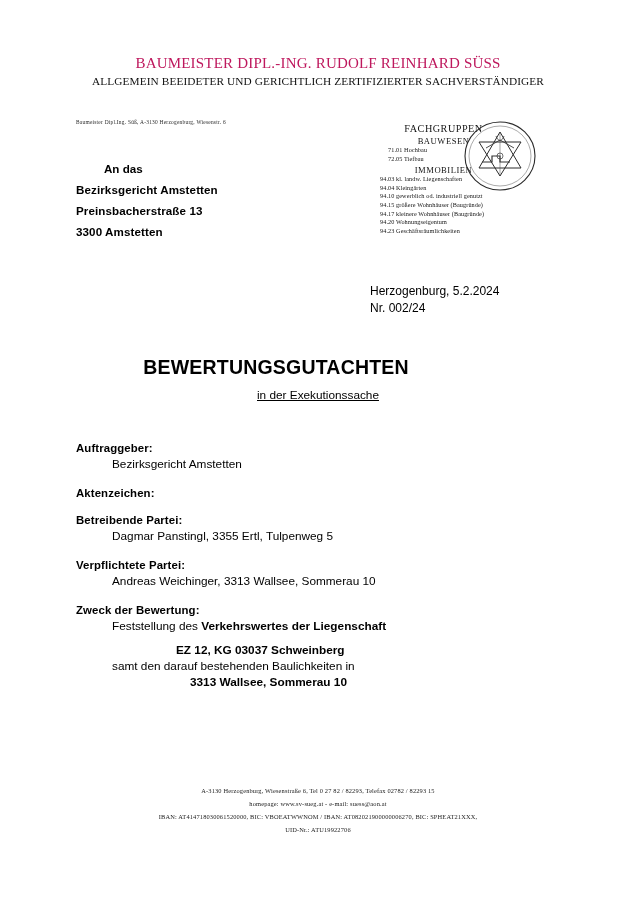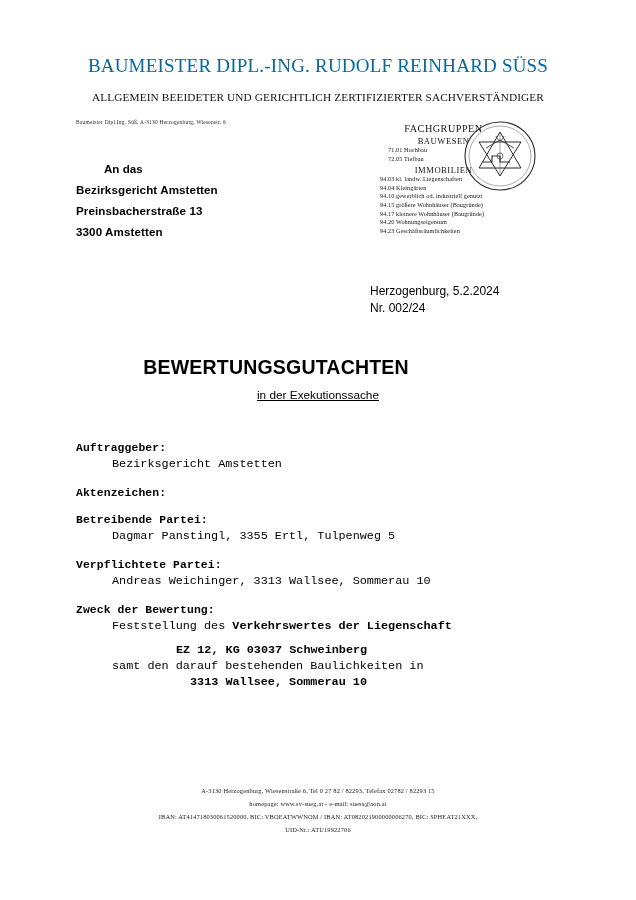--- a/index.html
+++ b/index.html
@@ -22,28 +22,28 @@
   
   .letterhead {
     position: absolute;
     left: 0;
     top: 55px;
     width: 636px;
     text-align: center;
     font-family: "Liberation Serif", serif;
   }
   .lh-name {
-    font-size: 19px;
+    font-size: 15px;
     letter-spacing: 0.2px;
     white-space: nowrap;
-    color: #0369a1;
+    color: #be185d;
   }
   .lh-sub {
     font-size: 11.3px;
-    margin-top: 14px;
+    margin-top: 3px;
     letter-spacing: 0.1px;
     white-space: nowrap;
     color: #111;
   }
 
   
   .return-addr {
     position: absolute;
     left: 76px;
     top: 119px;
@@ -133,21 +133,21 @@
     text-decoration: underline;
   }
 
   
   .fields {
     position: absolute;
     left: 76px;
     top: 442px;
     width: 470px;
   }
-  .field { margin-bottom: 15px; font-family: Liberation Mono, monospace; }
+  .field { margin-bottom: 15px; }
   .field-label {
     font-size: 11.4px;
     font-weight: bold;
     letter-spacing: 0.1px;
   }
   .field-value {
     font-size: 11.8px;
     padding-left: 36px;
     margin-top: 2px;
     line-height: 16px;

